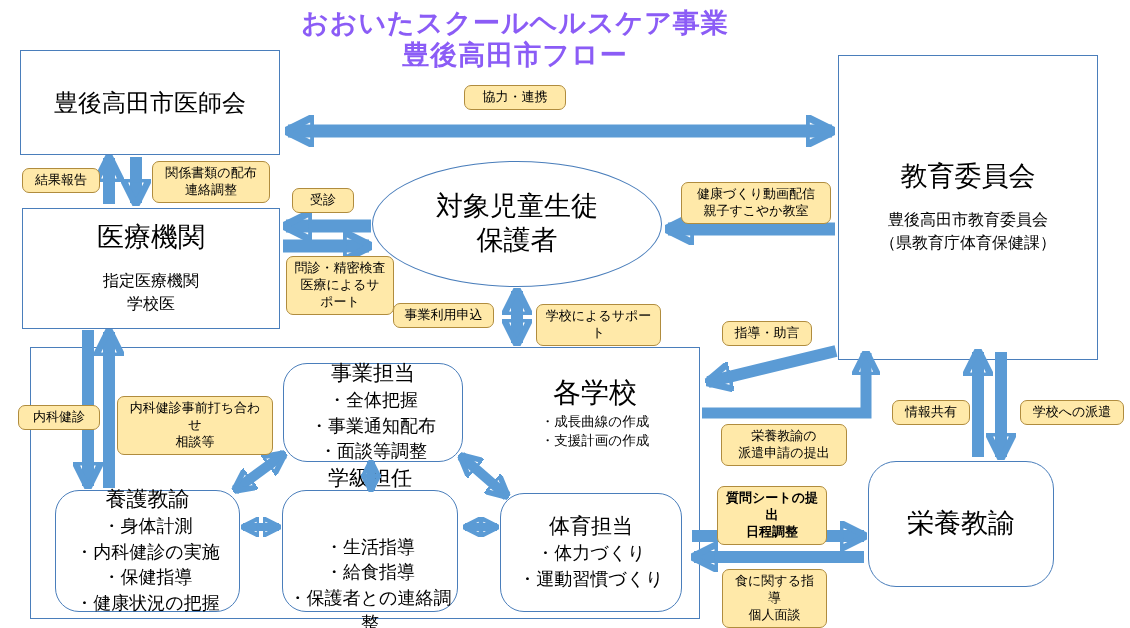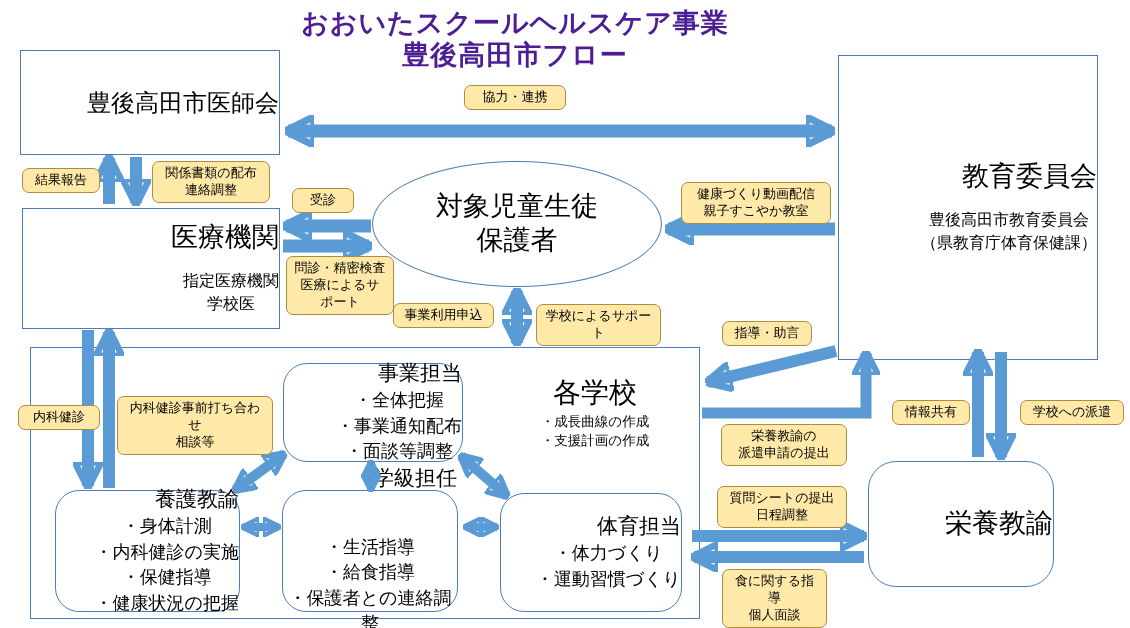--- a/index.html
+++ b/index.html
@@ -2,25 +2,25 @@
 <html><head>
 <meta charset="utf-8">
 <style>
   html,body{margin:0;padding:0;background:#fff;}
   .canvas{
     position:relative;width:1130px;height:628px;background:#fff;overflow:hidden;
     font-family:"Liberation Sans",sans-serif;color:#000;
   }
   .title{
     position:absolute;left:240px;top:8px;width:550px;text-align:center;z-index:4;
-    color:#4c1d95;font-weight:bold;font-size:27px;line-height:1.18;letter-spacing:1px;
+    color:#8b5cf6;font-weight:bold;font-size:27px;line-height:1.18;letter-spacing:1px;
   }
   .box{
     position:absolute;background:#fff;border:1.6px solid #4a7ebb;box-sizing:border-box;
-    display:flex;flex-direction:column;align-items:flex-end;justify-content:center;
+    display:flex;flex-direction:column;align-items:center;justify-content:center;
     text-align:center;z-index:1;
   }
   .rounded{border-radius:24px;}
   .ellipse{
     position:absolute;background:#fff;border:1.6px solid #4a7ebb;border-radius:50%;
     display:flex;flex-direction:column;align-items:center;justify-content:center;
     text-align:center;z-index:1;box-sizing:border-box;
   }
   .node-title-xl{font-size:27px;line-height:1.25;}
   .node-title-lg{font-size:24px;line-height:1.3;}
@@ -164,18 +164,18 @@
   <div class="lbl" style="left:393px;top:303px;width:101px;">事業利用申込</div>
   <div class="lbl" style="left:536px;top:304px;width:125px;">学校によるサポート</div>
   <div class="lbl" style="left:722px;top:321px;width:90px;">指導・助言</div>
   <div class="lbl" style="left:18px;top:405px;width:82px;">内科健診</div>
   <div class="lbl" style="left:117px;top:396px;width:156px;">内科健診事前打ち合わせ
 相談等</div>
   <div class="lbl" style="left:721px;top:424px;width:126px;">栄養教諭の
 派遣申請の提出</div>
   <div class="lbl" style="left:892px;top:400px;width:78px;">情報共有</div>
   <div class="lbl" style="left:1020px;top:400px;width:104px;">学校への派遣</div>
-  <div class="lbl" style="left:717px;top:486px;width:130px;">質問シートの提出
+  <div class="lbl" style="left:717px;top:486px;width:110px;font-weight:bold;">質問シートの提出
 日程調整</div>
   <div class="lbl" style="left:722px;top:569px;width:105px;">食に関する指導
 個人面談</div>
 
 </div>
 
 </body></html>

